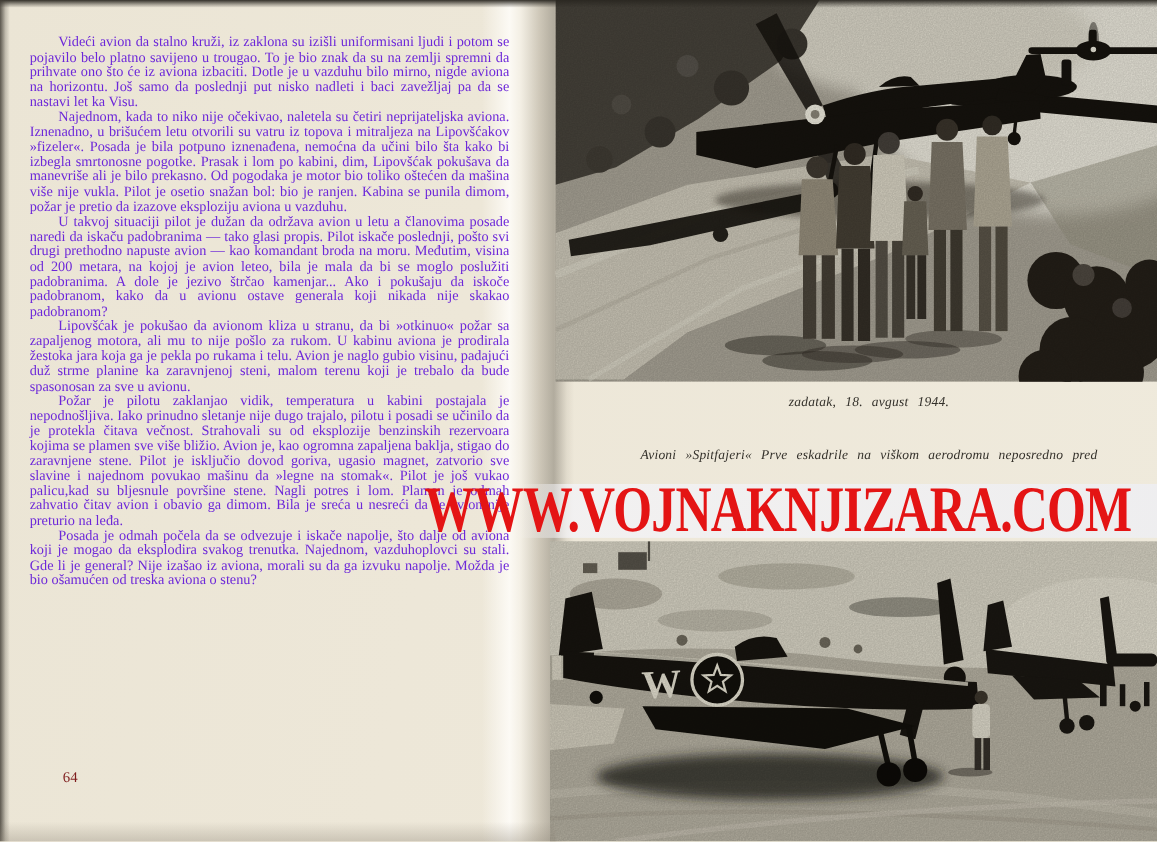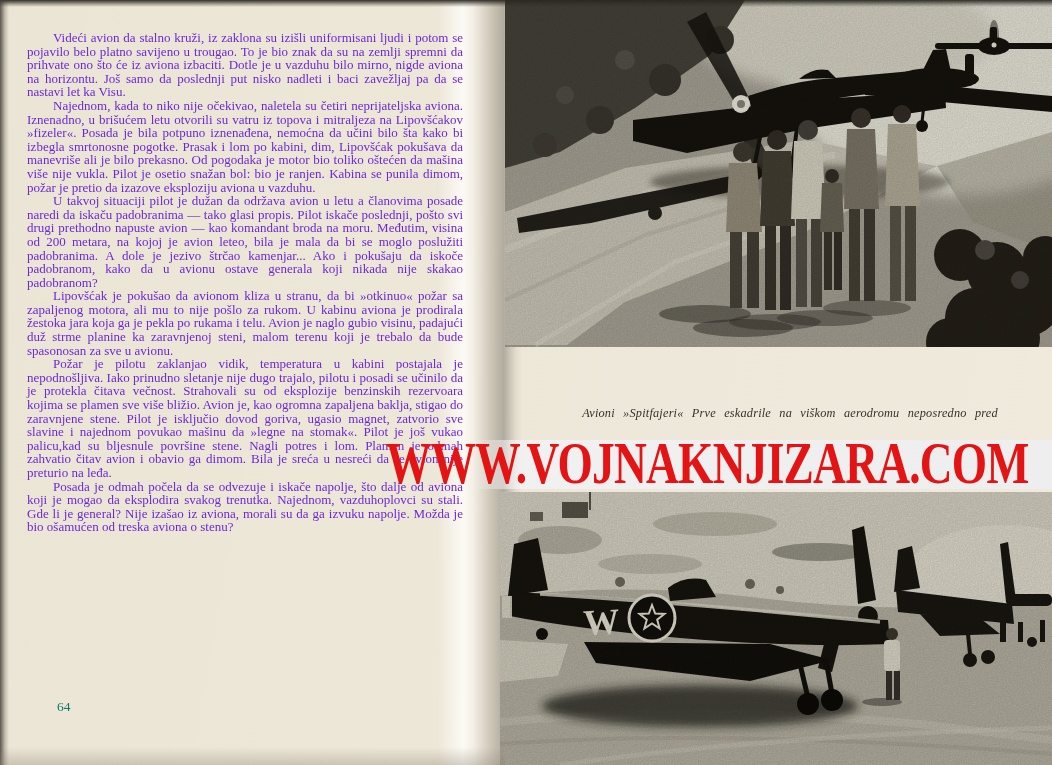--- a/index.html
+++ b/index.html
@@ -29,21 +29,21 @@
     background:linear-gradient(90deg,rgba(66,62,54,0.85) 0%,rgba(66,62,54,0.25) 55%,rgba(66,62,54,0) 100%); }
   .edge-bottom { position:absolute; left:0; top:747px; width:505px; height:18px; z-index:8;
     background:linear-gradient(180deg,rgba(140,132,118,0) 0%,rgba(140,132,118,0.35) 100%); }
 
   .body-text { position:absolute; left:27px; top:31px; width:436px; z-index:3;
     font-size:13px; line-height:13.6px; text-align:justify; color:#6d28d9;
     text-rendering:optimizeLegibility; }
   .body-text p { text-indent:26px; }
 
   .page-number { position:absolute; left:57px; top:699px; z-index:3;
-    font-size:13.5px; color:#0f766e; }
+    font-size:13.5px; color:#7f1d1d; }
 
   .photo { position:absolute; z-index:3; display:block; }
   .photo-top { left:505px; top:0; }
   .photo-bottom { left:500px; top:492px; }
 
   .caption { position:absolute; left:540px; width:500px; z-index:3;
     font-style:italic; font-size:12.3px; line-height:15.5px;
     color:#34312b; text-align:center; word-spacing:5px; letter-spacing:0.2px; }
   .caption-top { top:358px; }
   .caption-bottom { top:406px; }
@@ -187,20 +187,21 @@
       <circle cx="540" cy="258" r="22"></circle>
       <circle cx="505" cy="338" r="30"></circle>
     <circle cx="445" cy="342" r="24"></circle>
     <circle cx="480" cy="250" r="10" fill="#4e4840"></circle>
       <circle cx="515" cy="280" r="9" fill="#46403a"></circle>
   </g>
   <rect x="0" y="0" width="547" height="347" filter="url(#grain1)" opacity="0.16"></rect>
 </svg>
 
 <div class="caption caption-top">
+  <div>zadatak, 18. avgust 1944.</div>
 </div>
 <div class="caption caption-bottom">
   <div>Avioni »Spitfajeri« Prve eskadrile na viškom aerodromu neposredno pred</div>
 </div>
 
 <svg class="photo photo-bottom" width="552" height="273" viewBox="0 0 552 273">
   <defs>
     <filter id="soft2" x="-40%" y="-40%" width="180%" height="180%">
         <feGaussianBlur stdDeviation="5"></feGaussianBlur>
       </filter>

